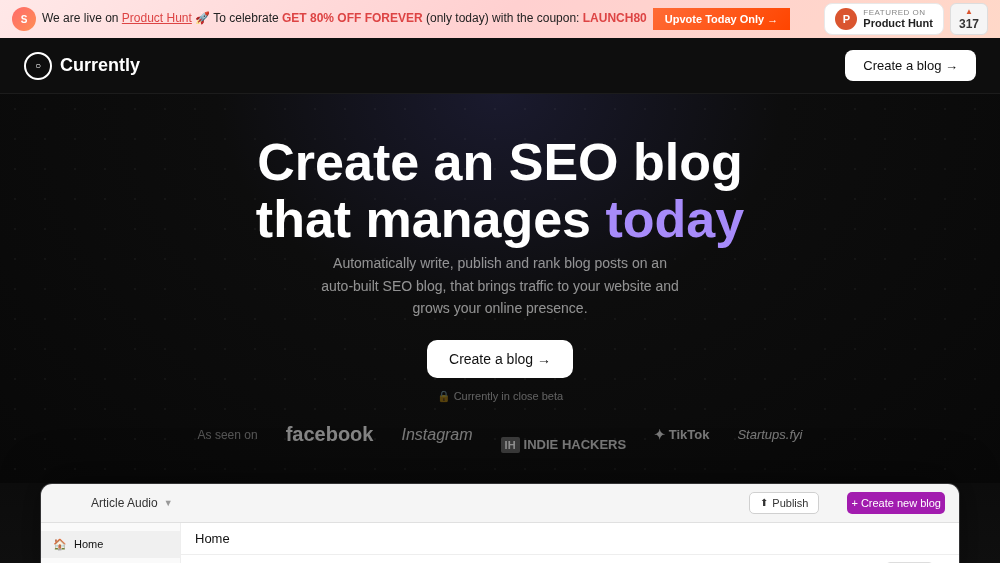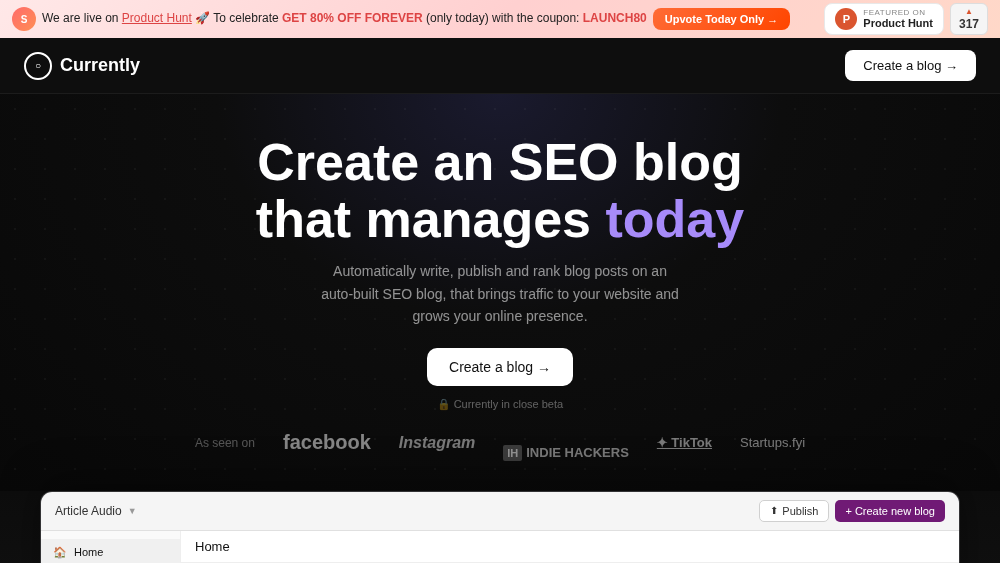--- a/index.html
+++ b/index.html
@@ -32,21 +32,21 @@
       font-size: 12px;
       color: #222;
       line-height: 1.3;
     }
     .banner-text a { color: #d44; text-decoration: underline; }
     .banner-text strong { color: #d44; }
     .banner-upvote {
       background: linear-gradient(135deg, #ff6b35, #ff4500);
       color: white;
       border: none;
-      border-radius: 8px;
+      border-radius: 0;
       padding: 5px 12px;
       font-size: 11px;
       font-weight: 600;
       cursor: pointer;
       display: flex; align-items: center; gap: 4px;
       white-space: nowrap;
     }
     .banner-right {
       display: flex;
       align-items: center;
@@ -129,21 +129,21 @@
       top: 0; left: 0; right: 0; bottom: 0;
       background-image: radial-gradient(circle, rgba(255,255,255,0.04) 1px, transparent 1px);
       background-size: 30px 30px;
       pointer-events: none;
     }
     .hero h1 {
       font-size: 52px;
       font-weight: 800;
       color: white;
       line-height: 1.1;
-      margin-bottom: 12px;
+      margin-bottom: 4px;
       position: relative;
     }
     .hero h1 em {
       font-style: normal;
       color: #a78bfa;
     }
     .hero-sub {
       font-size: 14px;
       color: rgba(255,255,255,0.55);
       max-width: 360px;
@@ -180,25 +180,25 @@
     .as-seen-label {
       font-size: 12px;
       color: rgba(255,255,255,0.3);
     }
     .brand-logo {
       font-size: 14px;
       color: rgba(255,255,255,0.45);
       font-weight: 500;
     }
     .brand-facebook { font-size: 20px; font-weight: 700; color: rgba(255,255,255,0.5); }
-    .brand-instagram { font-style: italic; font-size: 16px; color: rgba(255,255,255,0.45); font-weight: bold; }
+    .brand-instagram { font-style: italic; font-size: 16px; color: rgba(255,255,255,0.45); }
     .brand-ih { display: flex; align-items: center; gap: 4px; color: rgba(255,255,255,0.45); font-size: 13px; font-weight: 600; margin-top: 20px; }
     .ih-box { background: rgba(255,255,255,0.2); padding: 2px 4px; font-size: 11px; border-radius: 2px; }
-    .brand-tiktok { font-size: 13px; font-weight: 600; color: rgba(255,255,255,0.45); text-decoration: underline; }
-    .brand-startups { font-size: 13px; color: rgba(255,255,255,0.45); }
+    .brand-tiktok { font-size: 13px; font-weight: 600; color: rgba(255,255,255,0.45); }
+    .brand-startups { font-size: 13px; color: rgba(255,255,255,0.45); font-style: italic; }
 
     
     .dashboard-wrap {
       background: linear-gradient(180deg, #0d0d0d 0%, #111 100%);
       padding: 0 40px;
       position: relative;
     }
     .dashboard-card {
       background: #1c1c1e;
       border-radius: 12px 12px 0 0;
@@ -208,40 +208,41 @@
       box-shadow: 0 -10px 40px rgba(0,0,0,0.4);
     }
     .dash-header {
       background: #f5f5f5;
       display: flex;
       align-items: center;
       justify-content: space-between;
       padding: 8px 14px;
       border-bottom: 1px solid #e0e0e0;
     }
-    .dash-title { font-size: 12px; font-weight: 500; color: #333; display: flex; align-items: center; gap: 6px; }
+    .dash-title { font-size: 12px; font-weight: 500; color: #333; display: flex; align-items: center; gap: 6px; margin-left: 36px; }
     .dash-header-actions { display: flex; gap: 6px; }
     .dash-btn {
       background: white;
       border: 1px solid #d0d0d0;
       border-radius: 5px;
       padding: 4px 10px;
       font-size: 11px;
       cursor: pointer;
       display: flex; align-items: center; gap: 4px;
       color: #333;
     }
     .dash-btn-primary {
-      background: #701a75;
+      background: #a21caf;
       color: white;
       border: none;
       border-radius: 5px;
-      padding: 4px 10px;
+      padding: 4px 4px;
       font-size: 11px;
       cursor: pointer;
+      margin-left: 22px;
     }
     .dash-body { display: flex; }
     .dash-sidebar {
       width: 140px;
       background: #fafafa;
       border-right: 1px solid #eee;
       padding: 8px 0;
       flex-shrink: 0;
     }
     .dash-nav-item {

